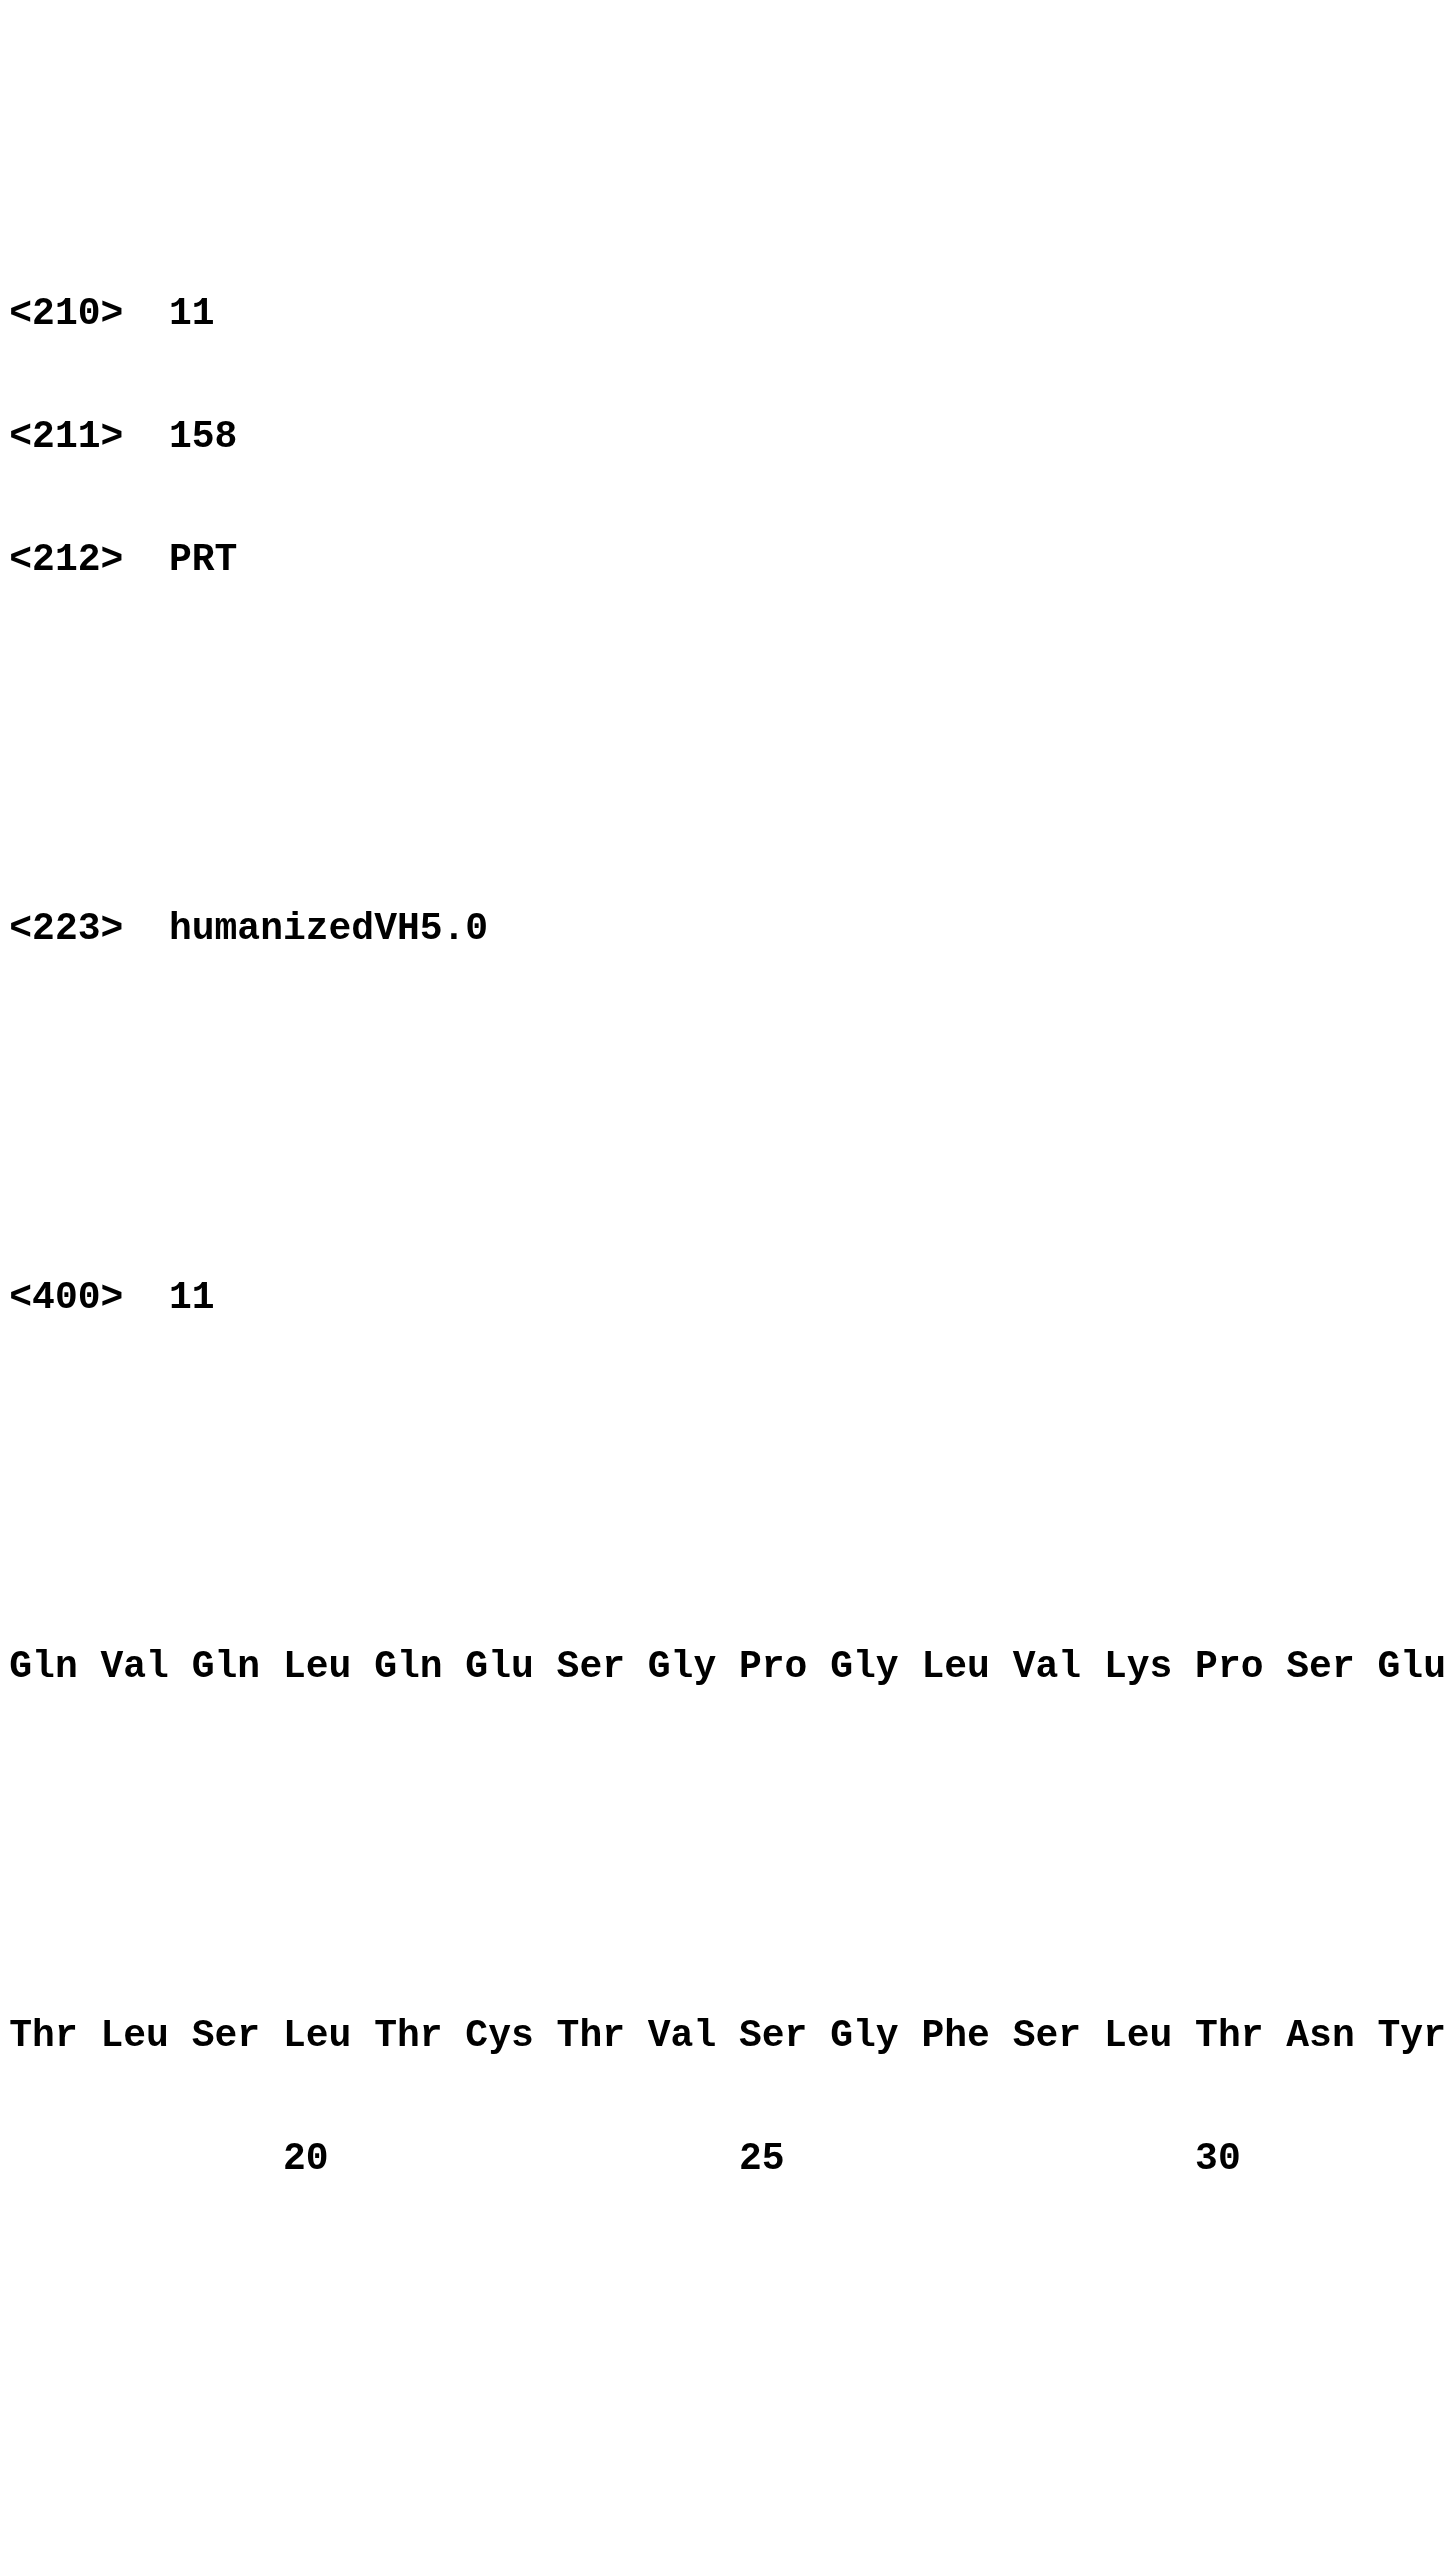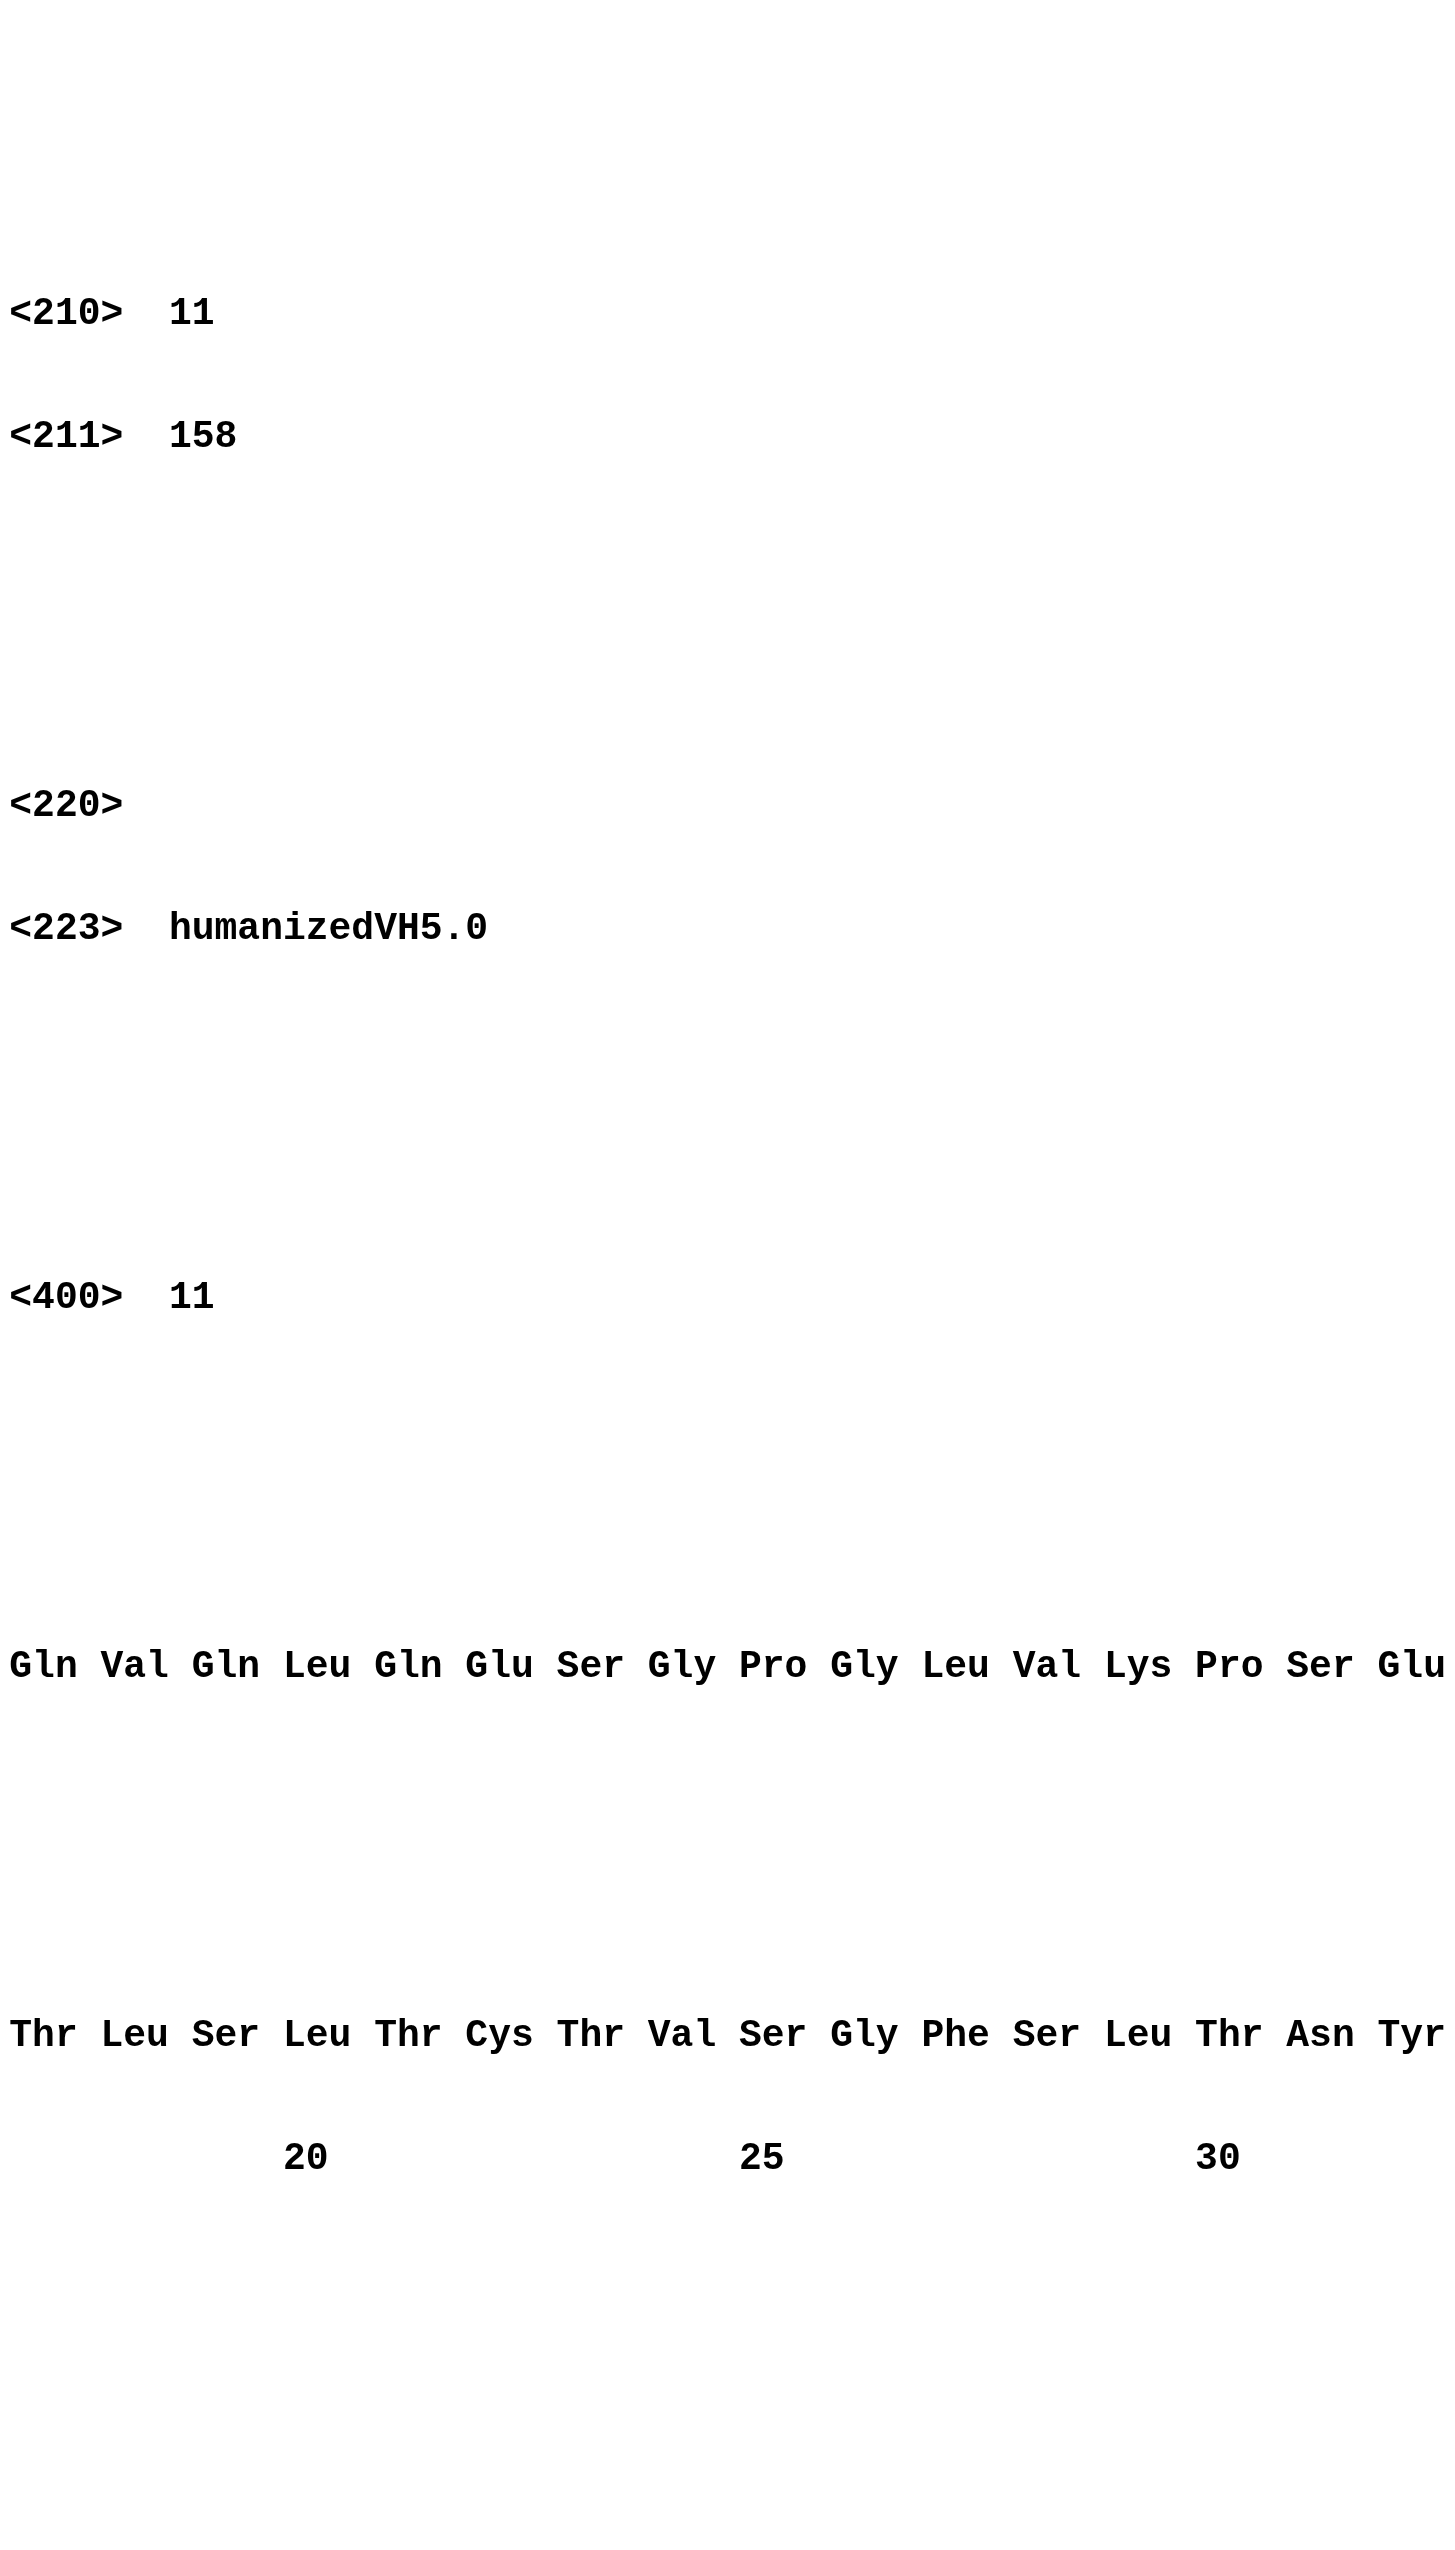--- a/index.html
+++ b/index.html
@@ -39,24 +39,24 @@
 </style>
 </head>
 <body>
 
 <div class="page">
 
   <section>
     <div class="tag-group">
       <div class="line"><span class="tag">&lt;210&gt;</span><span class="val">11</span></div>
       <div class="line"><span class="tag">&lt;211&gt;</span><span class="val">158</span></div>
+      <div class="line"><span class="tag">&lt;212&gt;</span><span class="val">PRT</span></div>
     </div>
 
     <div class="tag-group">
-      <div class="line"><span class="tag">&lt;220&gt;</span><span class="val"></span></div>
       <div class="line"><span class="tag">&lt;223&gt;</span><span class="val">humanizedVH5.0</span></div>
     </div>
 
     <div class="tag-group">
       <div class="line"><span class="tag">&lt;400&gt;</span><span class="val">11</span></div>
     </div>
 
     <div class="seq-block">
       <div class="line">Gln Val Gln Leu Gln Glu Ser Gly Pro Gly Leu Val Lys Pro Ser Glu</div>
     </div>

